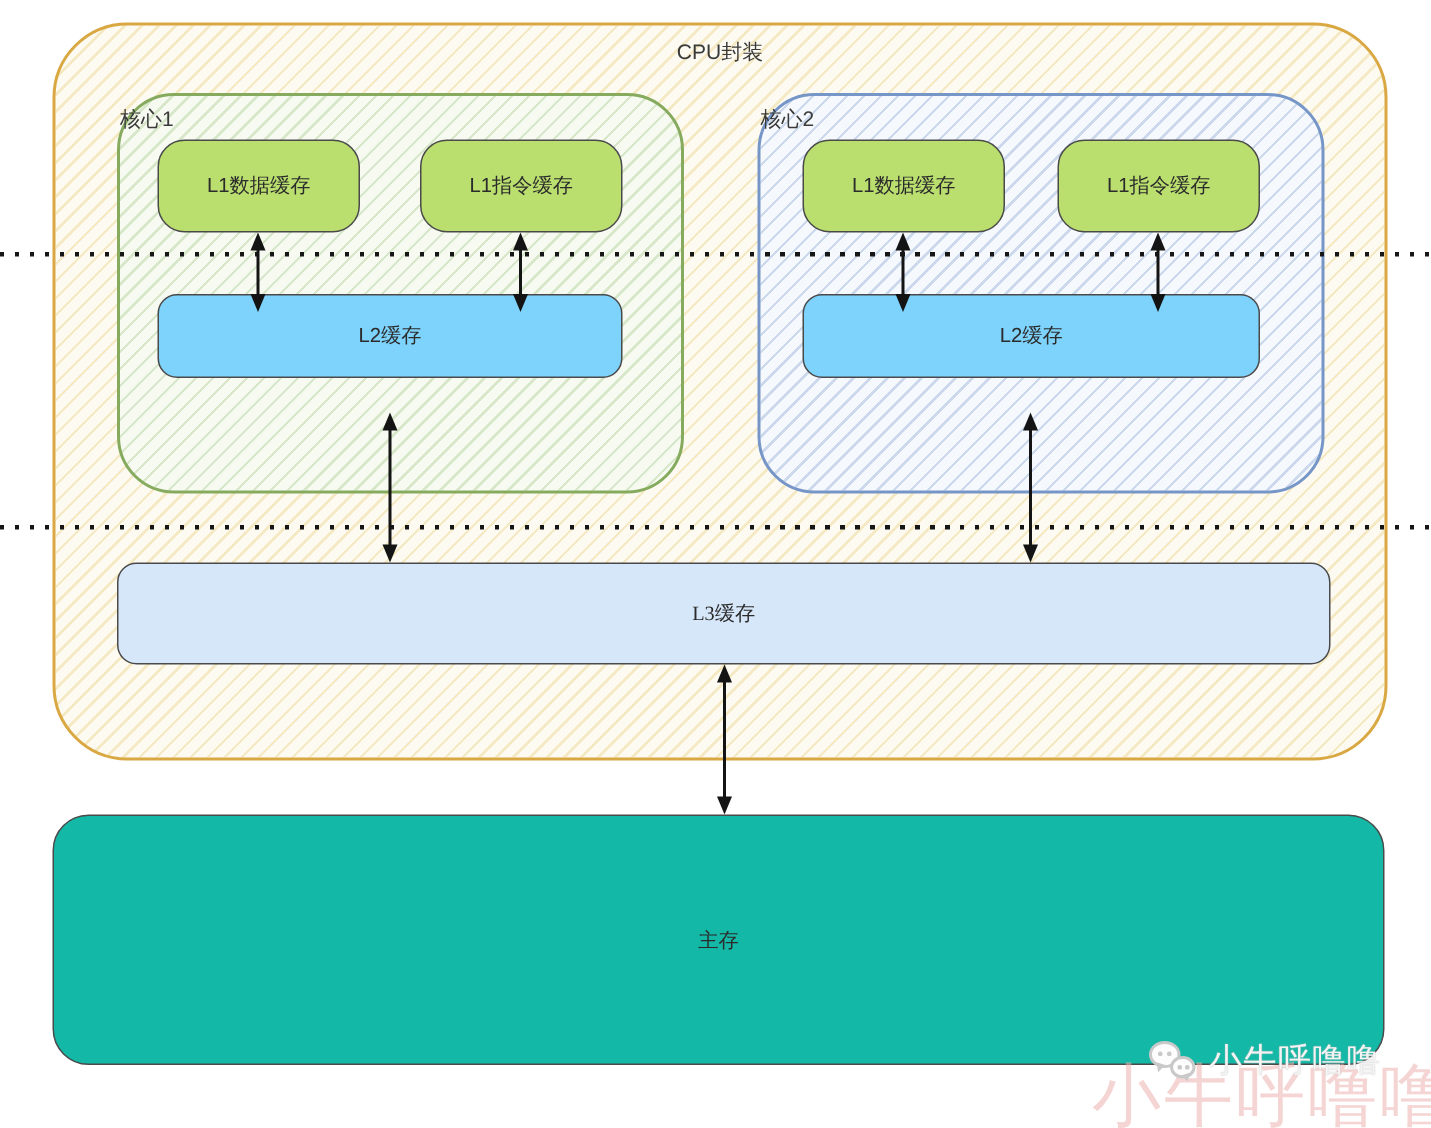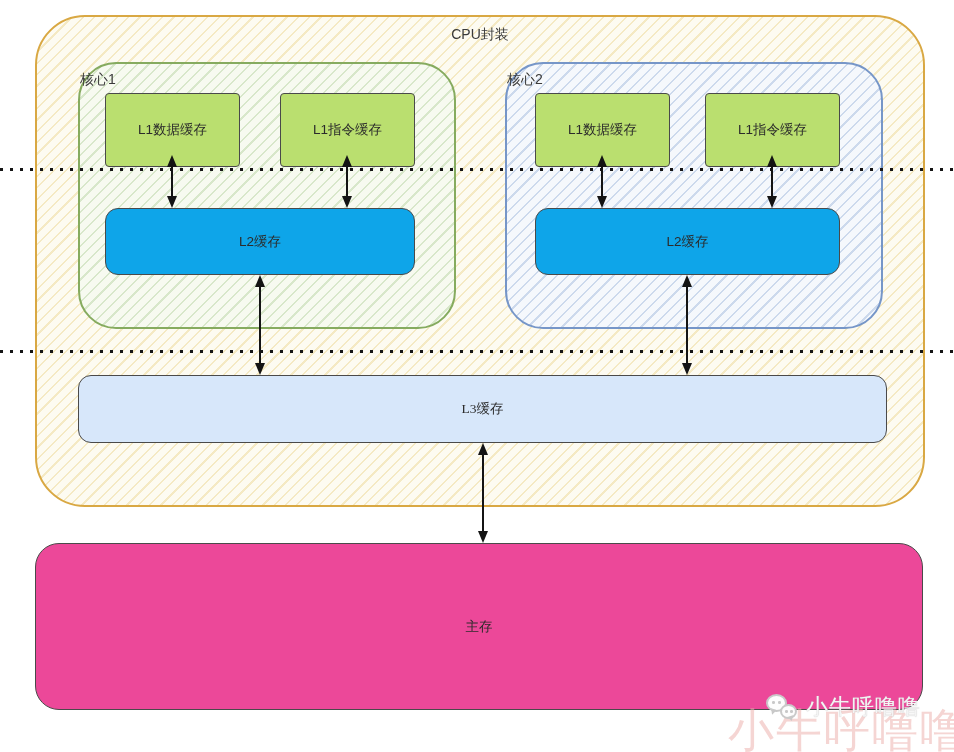--- a/index.html
+++ b/index.html
@@ -55,35 +55,35 @@
   }
   
   .node {
     position: absolute;
     display: flex; align-items: center; justify-content: center;
     border: 1.6px solid #4a4a4a;
     font-size: 13.5px; color: #2b2b2b;
     z-index: 3;
     box-sizing: border-box;
   }
-  .l1 { top: 93px; width: 135px; height: 74px; background: #BADF6F; border-radius: 4px; }
+  .l1 { top: 93px; width: 135px; height: 62px; background: #BADF6F; border-radius: 18px; }
   .l1.c1d { left: 105px; }
   .l1.c1i { left: 280px; }
   .l1.c2d { left: 535px; }
   .l1.c2i { left: 705px; }
-  .l2 { top: 208px; height: 67px; background: #0ea5e9; border-radius: 13px; }
+  .l2 { top: 196px; height: 56px; background: #7dd3fc; border-radius: 13px; }
   .l2.c1 { left: 105px; width: 310px; }
   .l2.c2 { left: 535px; width: 305px; }
   .l3 {
     left: 78px; top: 375px; width: 809px; height: 68px;
     background: #D7E7FA; border-radius: 13px; font-family: Liberation Serif, serif;
   }
   .memory {
     left: 35px; top: 543px; width: 888px; height: 167px;
-    background: #ec4899; border-radius: 24px;
+    background: #14b8a6; border-radius: 24px;
     z-index: 2;
   }
   
   .dotline {
     position: absolute; left: 0; width: 954px; height: 3px;
     background-image: repeating-linear-gradient(to right,
       #161616 0px, #161616 3px, transparent 3px, transparent 10px);
     z-index: 4;
   }
   .dot1 { top: 168px; }

